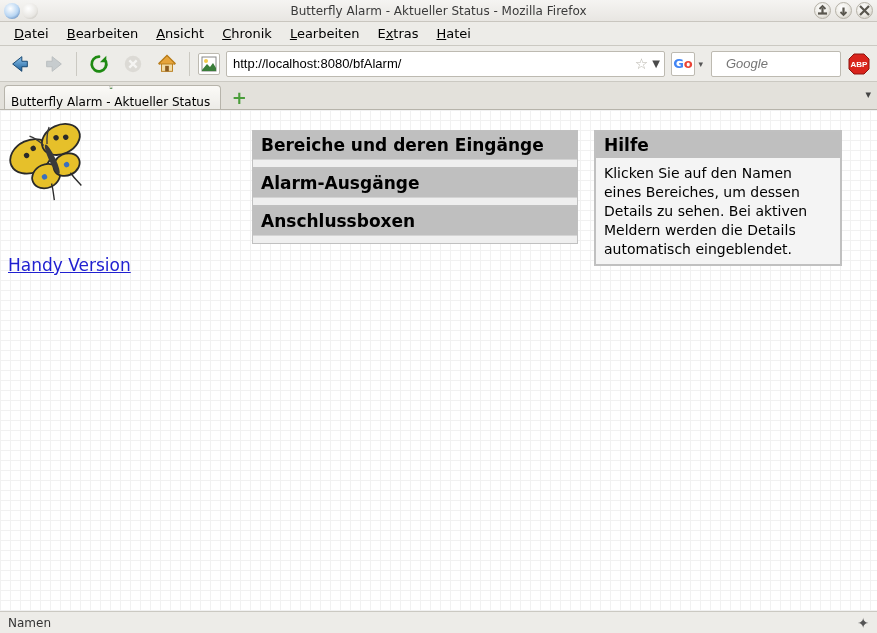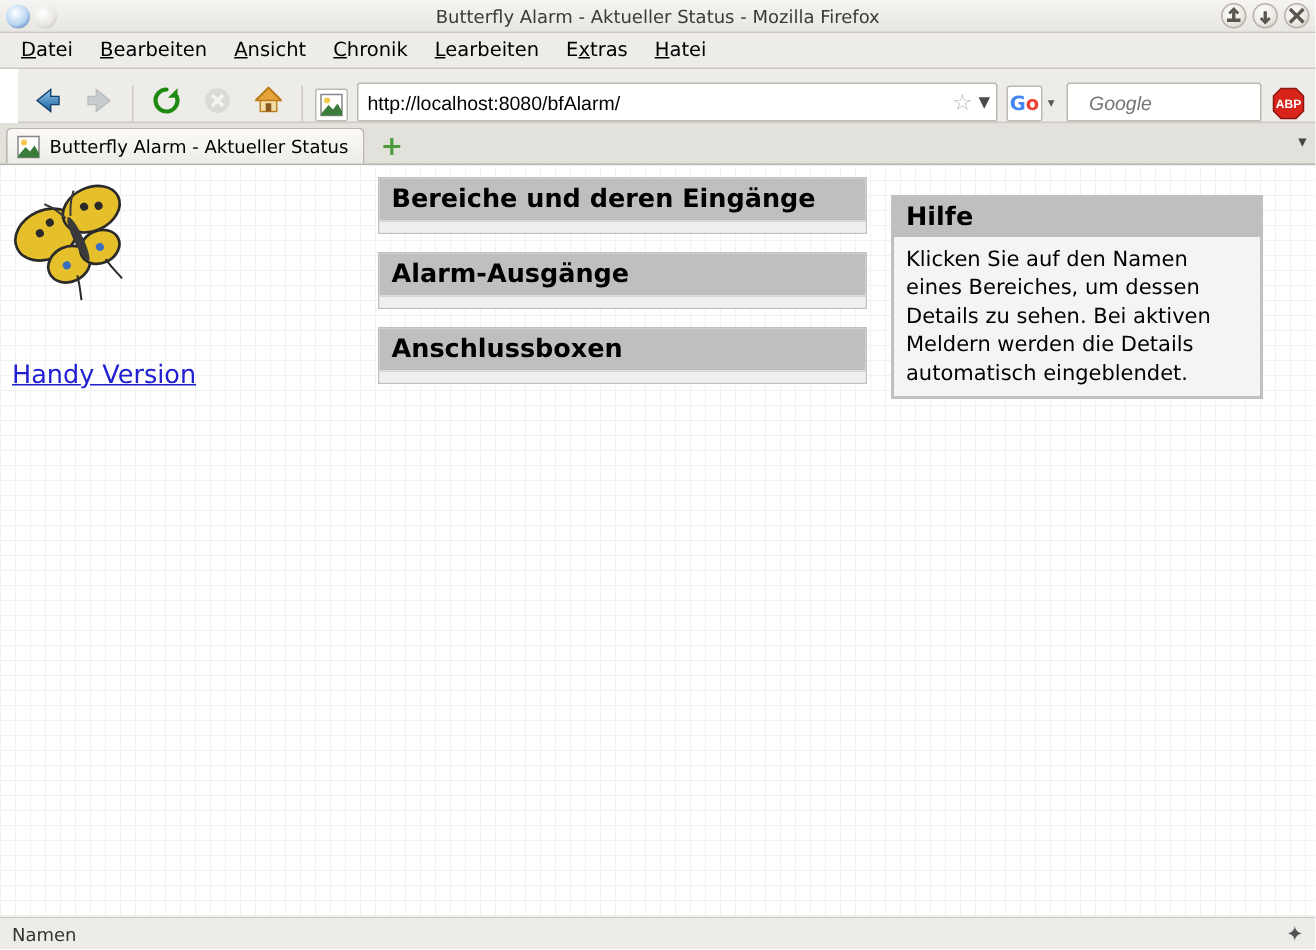--- a/index.html
+++ b/index.html
@@ -52,22 +52,22 @@
     font-size: 13px;
   }
   .menubar .menuitem { padding: 2px 8px; cursor: pointer; }
   .menubar .menuitem .mn { text-decoration: underline; }
 
   
   .toolbar {
     height: 36px;
     background: #edece8;
     border-bottom: 1px solid #cbc9c2;
-    display: flex; align-items: flex-end;
-    padding: 0 6px; gap: 6px; margin-left: 12px;
+    display: flex; align-items: center;
+    padding: 0 6px; gap: 6px;
   }
   .tbtn {
     width: 28px; height: 28px; display:flex; align-items:center; justify-content:center;
     cursor: pointer; border-radius: 3px;
   }
   .tbtn.disabled { opacity: .45; cursor: default; }
   .tbtn svg { width: 22px; height: 22px; }
   .sep { width:1px; height:24px; background:#cbc9c2; margin:0 2px; }
   .favicon-box {
     width: 22px; height: 22px; border:1px solid #bdbab1; background:#fff;
@@ -104,21 +104,21 @@
 
   
   .tabbar {
     height: 28px; background:#e3e1db; border-bottom:1px solid #b7b4ab;
     display:flex; align-items:flex-end; padding:0 0 0 4px; position:relative;
   }
   .tab {
     height: 24px; background:linear-gradient(#fbfaf7,#edece8);
     border:1px solid #b7b4ab; border-bottom:none;
     border-radius:4px 4px 0 0; display:flex; align-items:center;
-    padding: 0 10px 0 6px; gap:6px; font-size:12px; max-width: 240px; cursor:pointer;
+    padding: 0 10px 0 6px; gap:6px; font-size:12px; max-width: 240px; cursor:pointer;flex-direction:column;
   }
   .tab .tabicon { width:16px; height:16px;}
   .newtab {
     width:24px; height:20px; margin-left:6px; margin-bottom:2px;
     display:flex; align-items:center; justify-content:center;
     color:#4a9d3a; font-size:18px; font-weight:bold; cursor:pointer;
   }
   .tabbar .overflow {
     position:absolute; right:6px; top:6px; font-size:11px; color:#444; cursor:pointer;
   }
@@ -140,25 +140,25 @@
     border: 2px solid #c0c0c0;
     background: #f4f4f4;
   }
   .panel .hdr {
     background: #bfbfbf; font-weight:bold; font-size:17px;
     padding: 3px 8px;
   }
   .panel .body { padding: 6px 8px; font-size:14.5px; }
   .menu-list div { padding: 3px 2px; cursor:pointer; }
   .handy {
-    margin-top: 30px; font-size: 17px;
+    margin-top: 46px; font-size: 17px;
   }
   .handy a { color: #2020d0; text-decoration: underline; cursor:pointer;}
 
-  .centercol { width: 326px; display:flex; flex-direction:column; gap:12px; margin-top: 2px;}
+  .centercol { width: 326px; display:flex; flex-direction:column; margin-top: 14px;}
   .secbox { border:1px solid #c0c0c0; }
   .secbox .hdr {
     background:#bfbfbf; font-weight:bold; font-size:17px;
     padding:4px 8px;
   }
   .secbox .sub { height:8px; background:#efefef; border-top:1px solid #d4d4d4;}
   .rightcol { width: 248px; margin-top:14px;}
   .rightcol .panel .body { font-size:14px; line-height:1.35;}
 
   

